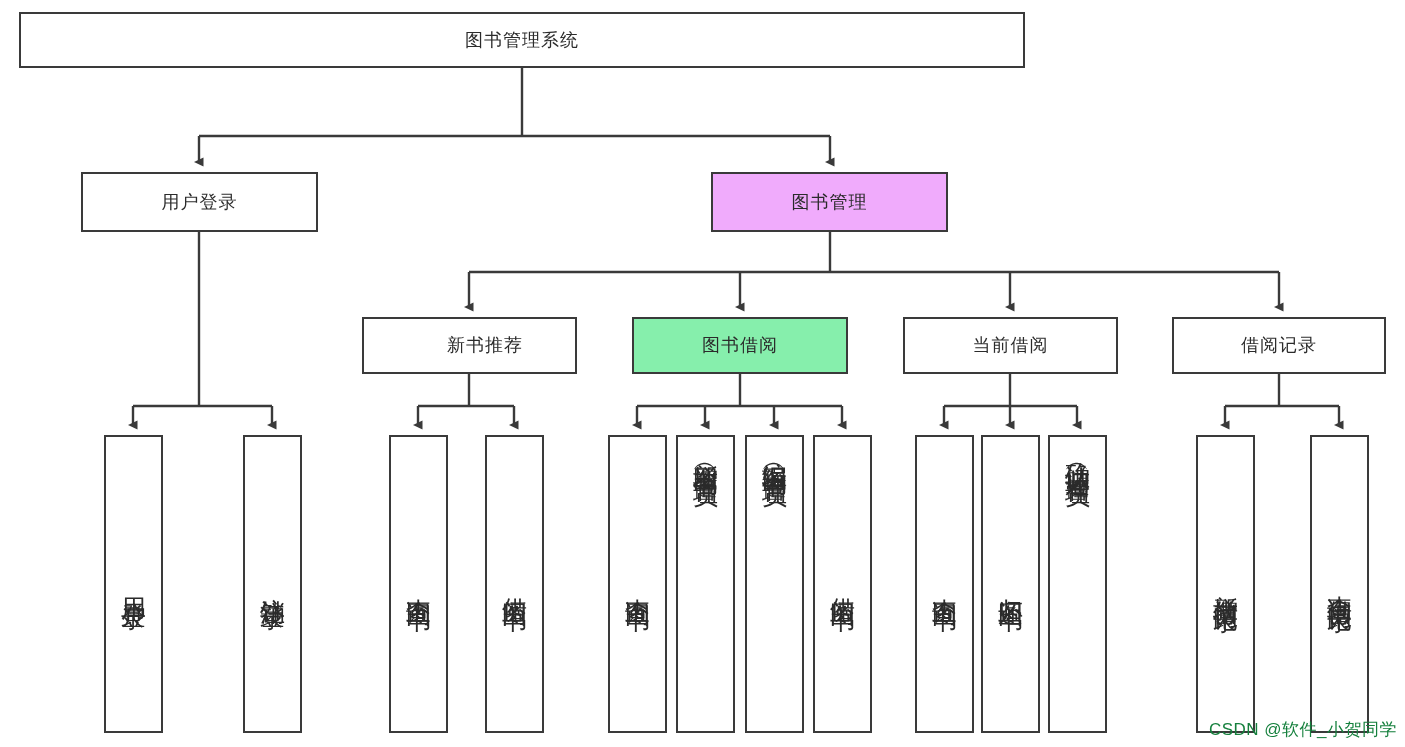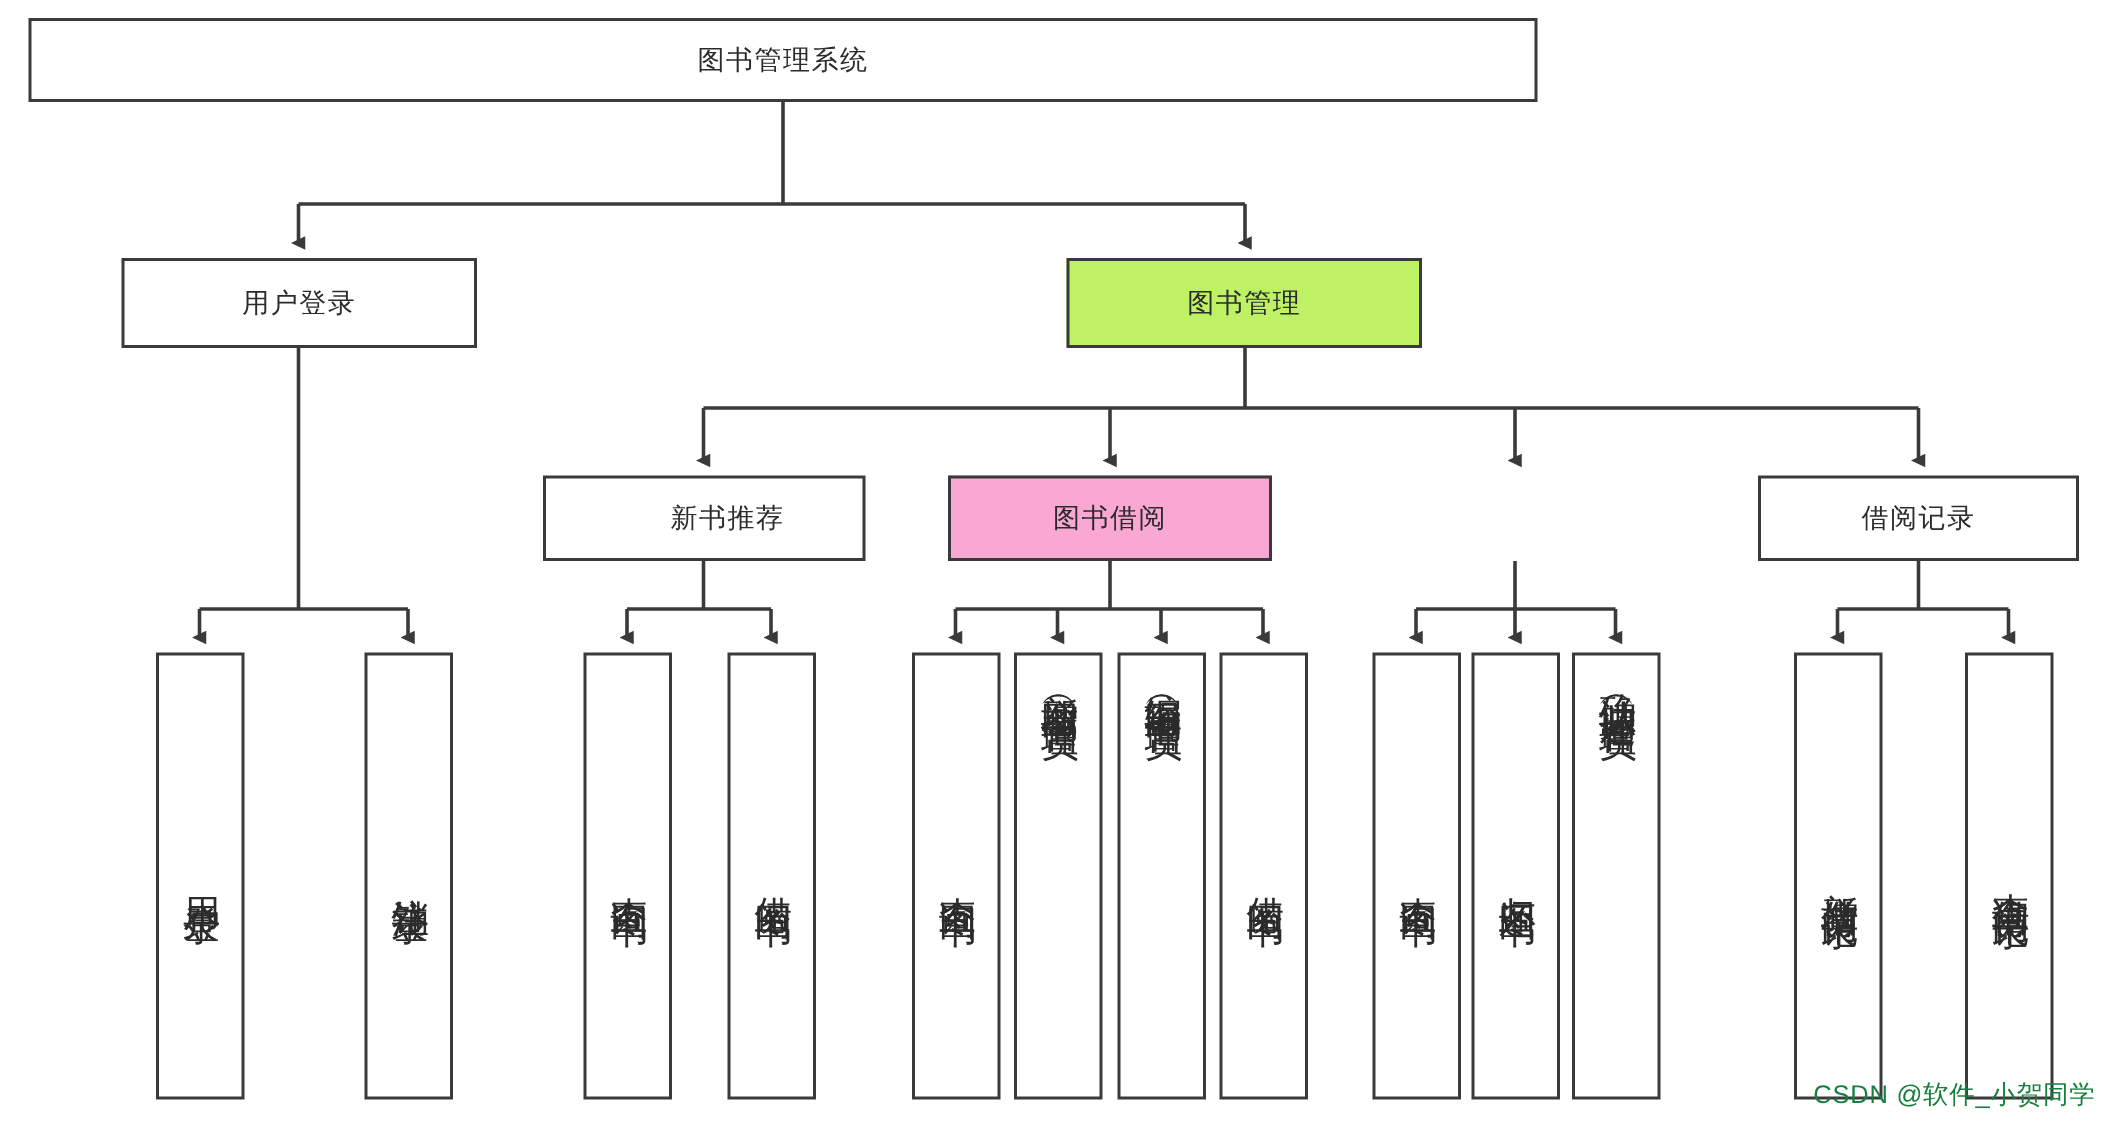--- a/index.html
+++ b/index.html
@@ -72,29 +72,32 @@
     </g>
   </svg>
 
   <div class="node horiz" id="n-root" style="left: 19px; top: 12px; width: 1006px; height: 56px; border-color: rgb(58, 58, 58); background: rgb(255, 255, 255);">
     <span class="lbl" style="color: rgb(43, 43, 43);">图书管理系统</span>
   </div>
 
   <div class="node horiz" id="n-l2-0" style="left: 81px; top: 172px; width: 237px; height: 60px; border-color: rgb(58, 58, 58); background: rgb(255, 255, 255);">
     <span class="lbl" style="color: rgb(43, 43, 43);">用户登录</span>
   </div>
-  <div class="node horiz" id="n-l2-1" style="left: 711px; top: 172px; width: 237px; height: 60px; border-color: rgb(58, 58, 58); background: #bef264;">
+  <div class="node horiz" id="n-l2-1" style="left: 711px; top: 172px; width: 237px; height: 60px; border-color: rgb(58, 58, 58); background: #f0abfc;">
     <span class="lbl" style="color: rgb(43, 43, 43);">图书管理</span>
   </div>
 
   <div class="node horiz" id="n-l3-0" style="left: 362px; top: 317px; width: 215px; height: 57px; border-color: rgb(58, 58, 58); background: rgb(255, 255, 255); padding-left: 31px;">
     <span class="lbl" style="color: rgb(43, 43, 43);">新书推荐</span>
   </div>
-  <div class="node horiz" id="n-l3-1" style="left: 632px; top: 317px; width: 216px; height: 57px; border-color: rgb(58, 58, 58); background: #f9a8d4;">
+  <div class="node horiz" id="n-l3-1" style="left: 632px; top: 317px; width: 216px; height: 57px; border-color: rgb(58, 58, 58); background: #86efac;">
     <span class="lbl" style="color: rgb(43, 43, 43);">图书借阅</span>
+  </div>
+  <div class="node horiz" id="n-l3-2" style="left: 903px; top: 317px; width: 215px; height: 57px; border-color: rgb(58, 58, 58); background: rgb(255, 255, 255);">
+    <span class="lbl" style="color: rgb(43, 43, 43);">当前借阅</span>
   </div>
   <div class="node horiz" id="n-l3-3" style="left: 1172px; top: 317px; width: 214px; height: 57px; border-color: rgb(58, 58, 58); background: rgb(255, 255, 255);">
     <span class="lbl" style="color: rgb(43, 43, 43); text-align: center;">借阅记录</span>
   </div>
 
   <div class="node vert mid" id="n-lf-0" style="left: 104px; top: 435px; width: 59px; height: 298px; border-color: rgb(58, 58, 58); background: rgb(255, 255, 255);">
     <span class="lbl" style="color: rgb(43, 43, 43);">用户登录</span>
   </div>
   <div class="node vert mid" id="n-lf-1" style="left: 243px; top: 435px; width: 59px; height: 298px; border-color: rgb(58, 58, 58); background: rgb(255, 255, 255);">
     <span class="lbl" style="color: rgb(43, 43, 43);">注销登录</span>

